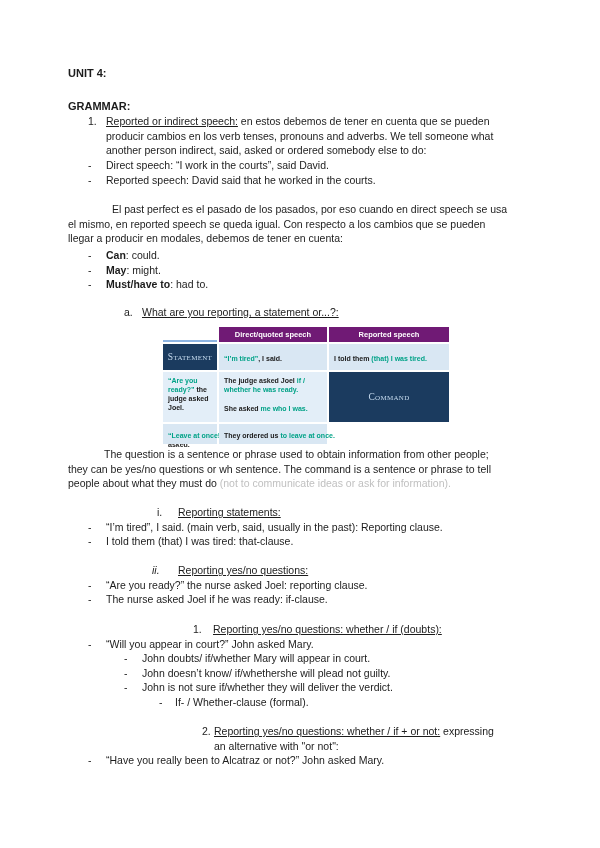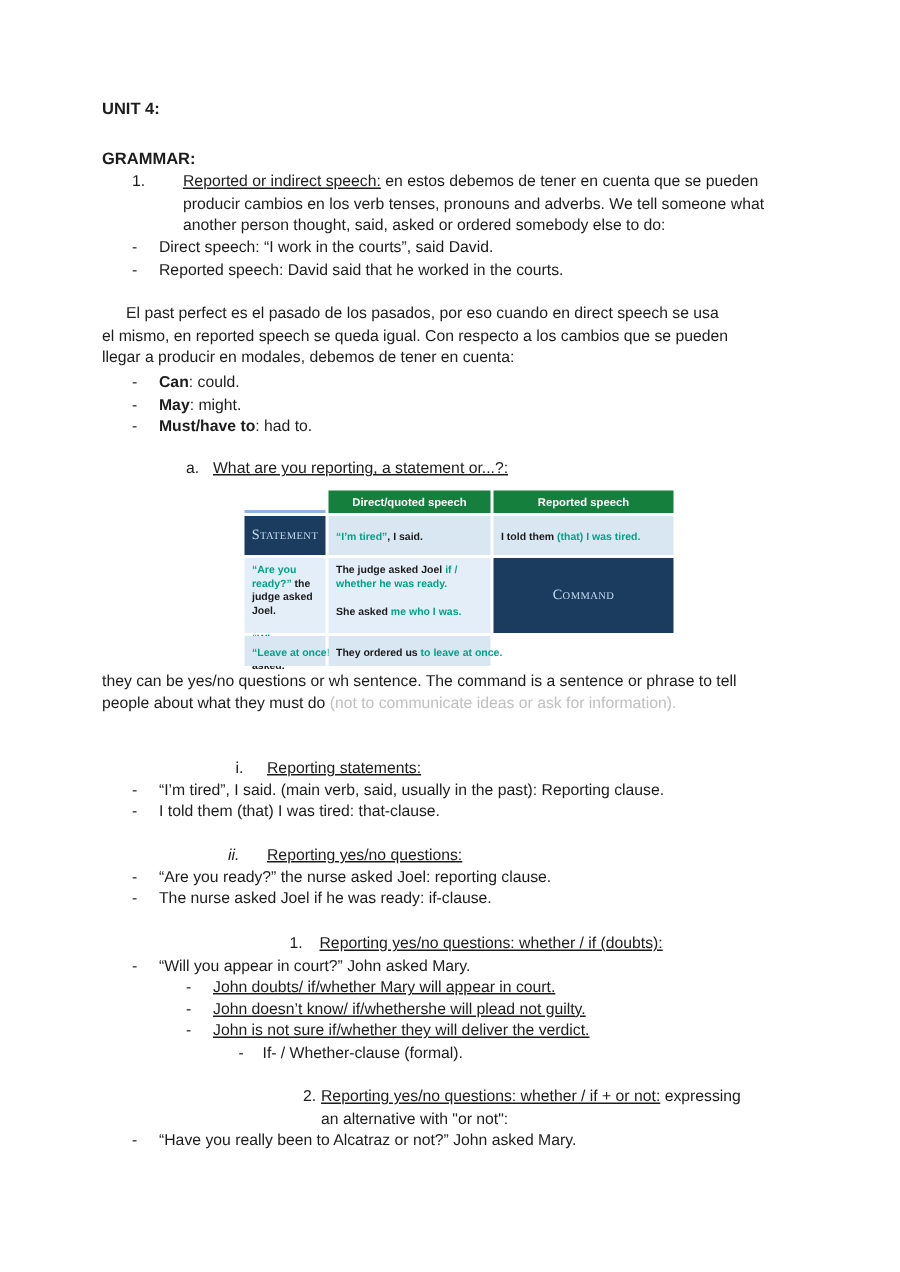--- a/index.html
+++ b/index.html
@@ -7,35 +7,35 @@
        font-family:"Liberation Sans",sans-serif;color:#1c1c1c;}
   .page{position:absolute;inset:0;overflow:hidden;}
   .row{position:absolute;left:0;width:600px;font-size:10.5px;line-height:14.5px;}
   .abs{position:absolute;white-space:nowrap;}
   .b{font-weight:bold;}
   .u{text-decoration:underline;}
   .title{font-size:11px;font-weight:bold;}
   .dash1{position:absolute;left:88px;}
   .txt1{position:absolute;left:106px;white-space:nowrap;}
   .dash2{position:absolute;left:124px;}
-  .txt2{position:absolute;left:142px;white-space:nowrap;text-decoration:underline;}
+  .txt2{position:absolute;left:142px;white-space:nowrap;}
   .dash3{position:absolute;left:159px;}
   .txt3{position:absolute;left:175px;white-space:nowrap;}
   .num1{position:absolute;left:88px;}
-  .body1{position:absolute;left:122px;width:430px;}
+  .body1{position:absolute;left:106px;width:430px;}
   .para{position:absolute;left:68px;width:474px;}
   .line{display:block;}
   .gray{color:#c0c0c0;}
   
   .rtable{position:absolute;left:163px;top:327px;display:grid;
           grid-template-columns:54px 108px 120px;
           grid-template-rows:15px 26px 50px 20px;
           gap:2px;background:#ffffff;font-size:7px;line-height:9px;}
   .hblank{background:#ffffff;border-bottom:2px solid #8DB4E2;}
-  .hcell{background:#15803d;color:#ffffff;font-weight:bold;font-size:7.5px;
+  .hcell{background:#701a75;color:#ffffff;font-weight:bold;font-size:7.5px;
          display:flex;align-items:center;justify-content:center;}
   .lcell{background:#1B3B5F;color:#C6DBEF;font-family:"Liberation Serif",serif;
          font-variant:small-caps;font-size:9.5px;letter-spacing:.3px;
          display:flex;align-items:center;justify-content:center;}
   .ccell{background:#D9E7F3;font-weight:bold;color:#1a1a1a;
          padding:4px 4px 2px 5px;}
   .ccell.alt{background:#E3EEF8;}
   .ccell p{margin:0 0 10px 0;}
   .ccell p:last-child{margin-bottom:0;}
   .tl{color:#00A287;}
@@ -51,35 +51,35 @@
   </div>
   <div class="row title" style="top:99px;">
     <span class="abs" style="left:68px;">GRAMMAR:</span>
   </div>
 
   <div class="row" style="top:114px;">
     <span class="num1">1.</span>
     <div class="body1">
       <span class="u">Reported or indirect speech:</span><span> en estos debemos de tener en cuenta que se pueden</span>
       <span class="line">producir cambios en los verb tenses, pronouns and adverbs. We tell someone what</span>
-      <span class="line">another person thought, said, asked or ordered somebody else to do:</span>
+      <span class="line">another person indirect, said, asked or ordered somebody else to do:</span>
     </div>
   </div>
   <div class="row" style="top:158px;">
     <span class="dash1">-</span>
     <span class="txt1">Direct speech: “I work in the courts”, said David.</span>
   </div>
   <div class="row" style="top:172.5px;">
     <span class="dash1">-</span>
     <span class="txt1">Reported speech: David said that he worked in the courts.</span>
   </div>
 
   <div class="row" style="top:202px;">
     <div class="para">
-      <span class="line" style="margin-left:16px;">El past perfect es el pasado de los pasados, por eso cuando en direct speech se usa</span>
+      <span class="line" style="margin-left:44px;">El past perfect es el pasado de los pasados, por eso cuando en direct speech se usa</span>
       <span class="line">el mismo, en reported speech se queda igual. Con respecto a los cambios que se pueden</span>
       <span class="line">llegar a producir en modales, debemos de tener en cuenta:</span>
     </div>
   </div>
 
   <div class="row" style="top:248px;">
     <span class="dash1">-</span>
     <span class="txt1"><span class="b">Can</span><span>: could.</span></span>
   </div>
   <div class="row" style="top:262.5px;">
@@ -122,20 +122,21 @@
     <div class="ccell vcenter" style="white-space:nowrap;">
       <div><span class="tl">“Leave at once!”</span><span> they ordered.</span></div>
     </div>
     <div class="ccell vcenter" style="white-space:nowrap;">
       <div><span>They ordered us </span><span class="tl">to leave at once.</span></div>
     </div>
   </div>
 
   <div class="row" style="top:447px;">
     <div class="para">
+      <span class="line" style="margin-left:36px;">The question is a sentence or phrase used to obtain information from other people;</span>
       <span class="line">they can be yes/no questions or wh sentence. The command is a sentence or phrase to tell</span>
       <span class="line"><span>people about what they must do </span><span class="gray">(not to communicate ideas or ask for information).</span></span>
     </div>
   </div>
 
   <div class="row" style="top:505px;">
     <span class="abs" style="left:157px;">i.</span>
     <span class="abs u" style="left:178px;text-decoration:underline;">Reporting statements:</span>
   </div>
   <div class="row" style="top:519.5px;">

